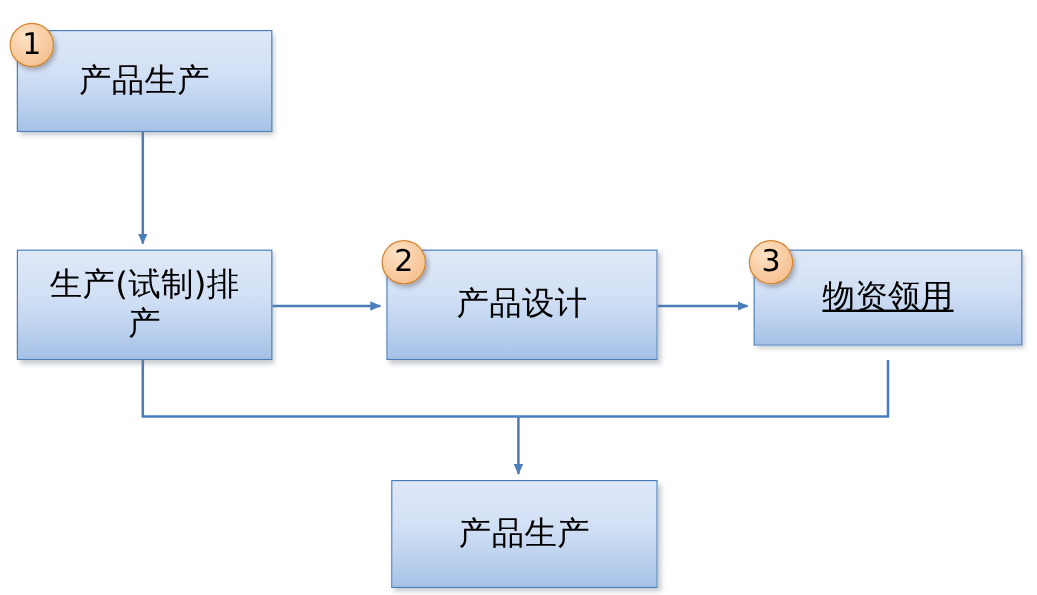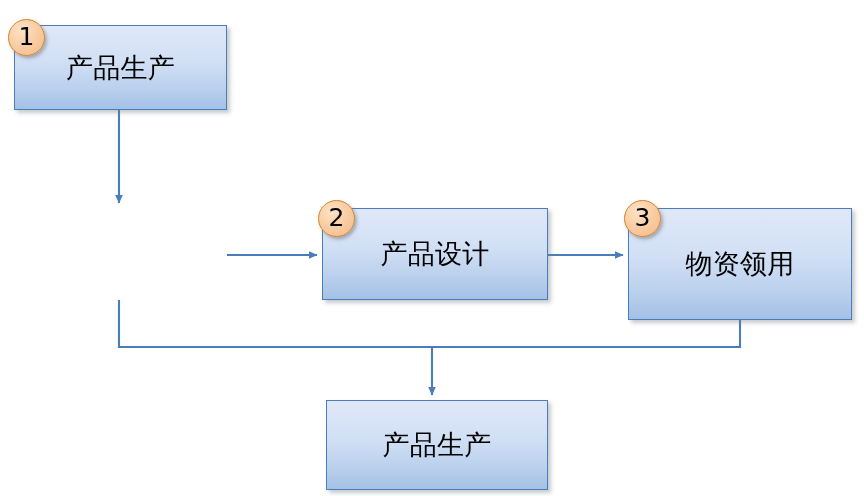--- a/index.html
+++ b/index.html
@@ -94,29 +94,33 @@
     </g>
   </svg>
 
   <div class="node" style="left:14px; top:25px; width:213px; height:85px;">
     <span class="node-label">产品生产</span>
   </div>
   <div class="badge" style="left:8px; top:19px;">
     <span class="badge-num">1</span>
   </div>
 
+  <div class="node" style="left:14px; top:208px; width:213px; height:92px;">
+    <span class="node-label">生产(试制)排
+产</span>
+  </div>
 
   <div class="node" style="left:322px; top:208px; width:226px; height:92px;">
     <span class="node-label">产品设计</span>
   </div>
   <div class="badge" style="left:318px; top:200px;">
     <span class="badge-num">2</span>
   </div>
 
-  <div class="node" style="left:628px; top:208px; width:224px; height:112px;">
+  <div class="node" style="left:628px; top:208px; width:224px; height:80px;text-decoration:underline;">
     <span class="node-label">物资领用</span>
   </div>
   <div class="badge" style="left:624px; top:200px;">
     <span class="badge-num">3</span>
   </div>
 
   <div class="node" style="left:326px; top:400px; width:222px; height:90px;">
     <span class="node-label">产品生产</span>
   </div>
 

